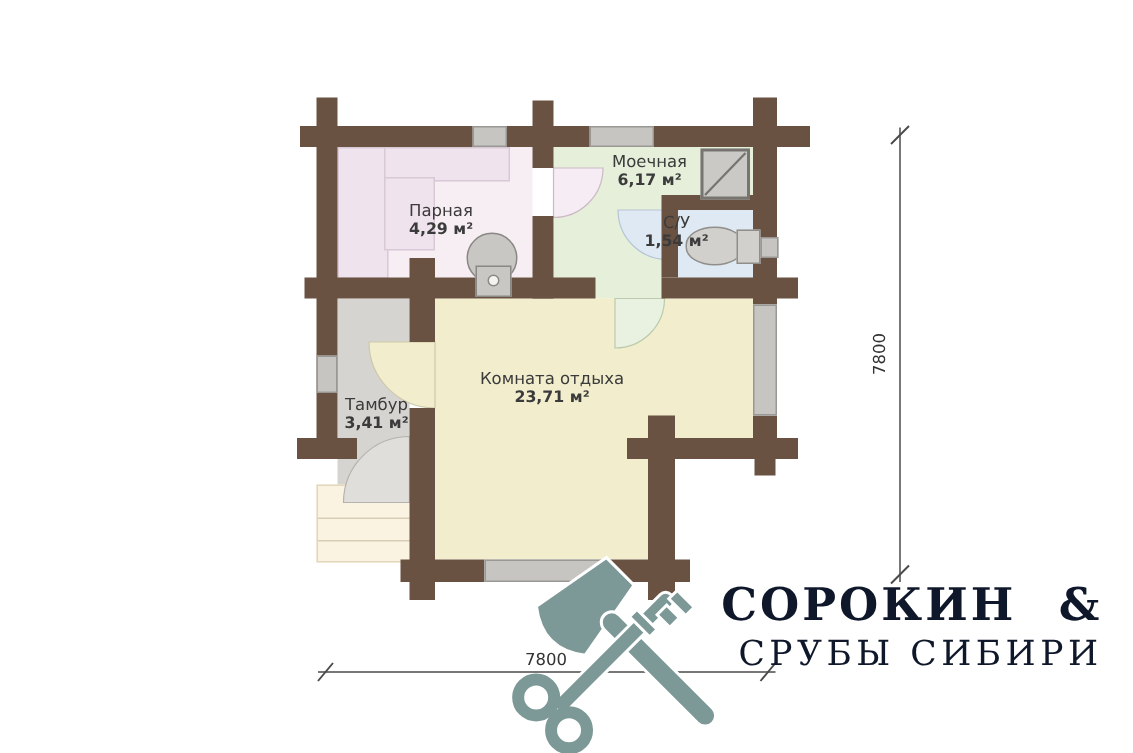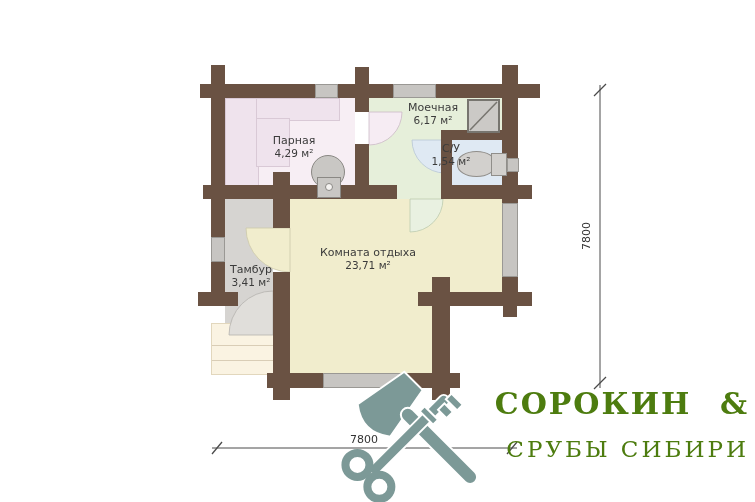--- a/index.html
+++ b/index.html
@@ -26,28 +26,28 @@
   .shower{background:#cbc9c6;border:2px solid #77756f;}
   .toilet-bowl{background:#d2d0cd;border:1px solid #908e8a;border-radius:50%/46%;}
   .toilet-tank{background:#d2d0cd;border:1px solid #908e8a;}
   .toilet-stub{background:#c7c5c2;border:1px solid #9a9894;}
   
   #arc-layer{position:absolute;left:0;top:0;z-index:3;}
   #dim-layer{position:absolute;left:0;top:0;z-index:4;}
   
   .room-label{position:absolute;z-index:8;text-align:center;color:#3b3b3b;
               font-size:11px;line-height:13px;}
-  .room-label .area{font-size:10.5px;}
+  .room-label .area{font-size:10.5px;font-weight:bold;}
   
   #logo-icon{position:absolute;left:333px;top:370px;z-index:9;}
-  #logo-text{position:absolute;left:470px;top:388px;width:282px;z-index:9;
-             text-align:right;color:#4d7c0f;font-family:"DejaVu Serif",serif;padding-right:3px;box-sizing:border-box;}
+  #logo-text{position:absolute;left:456px;top:388px;width:282px;z-index:9;
+             text-align:right;color:#0f172a;font-family:"DejaVu Serif",serif;padding-right:3px;box-sizing:border-box;}
   .logo-l1{font-size:30px;font-weight:bold;letter-spacing:2px;word-spacing:16px;line-height:31px;}
   .logo-l2{font-size:30px;font-weight:bold;letter-spacing:1px;line-height:32px;}
-  .logo-l3{font-size:23px;font-weight:normal;letter-spacing:3px;line-height:30px;margin-top:15px;}
+  .logo-l3{font-size:23px;font-weight:normal;letter-spacing:3px;line-height:30px;margin-top:2px;}
 </style>
 </head>
 <body>
 
 <div id="canvas">
 
   <div class="floor f-parnaya" style="left:225px;top:98px;width:130px;height:87px;"></div>
   <div class="bench" style="left:225px;top:98px;width:32px;height:86px;"></div>
   <div class="bench" style="left:256px;top:98px;width:82px;height:21px;"></div>
   <div class="bench" style="left:256px;top:118px;width:32px;height:47px;"></div>

